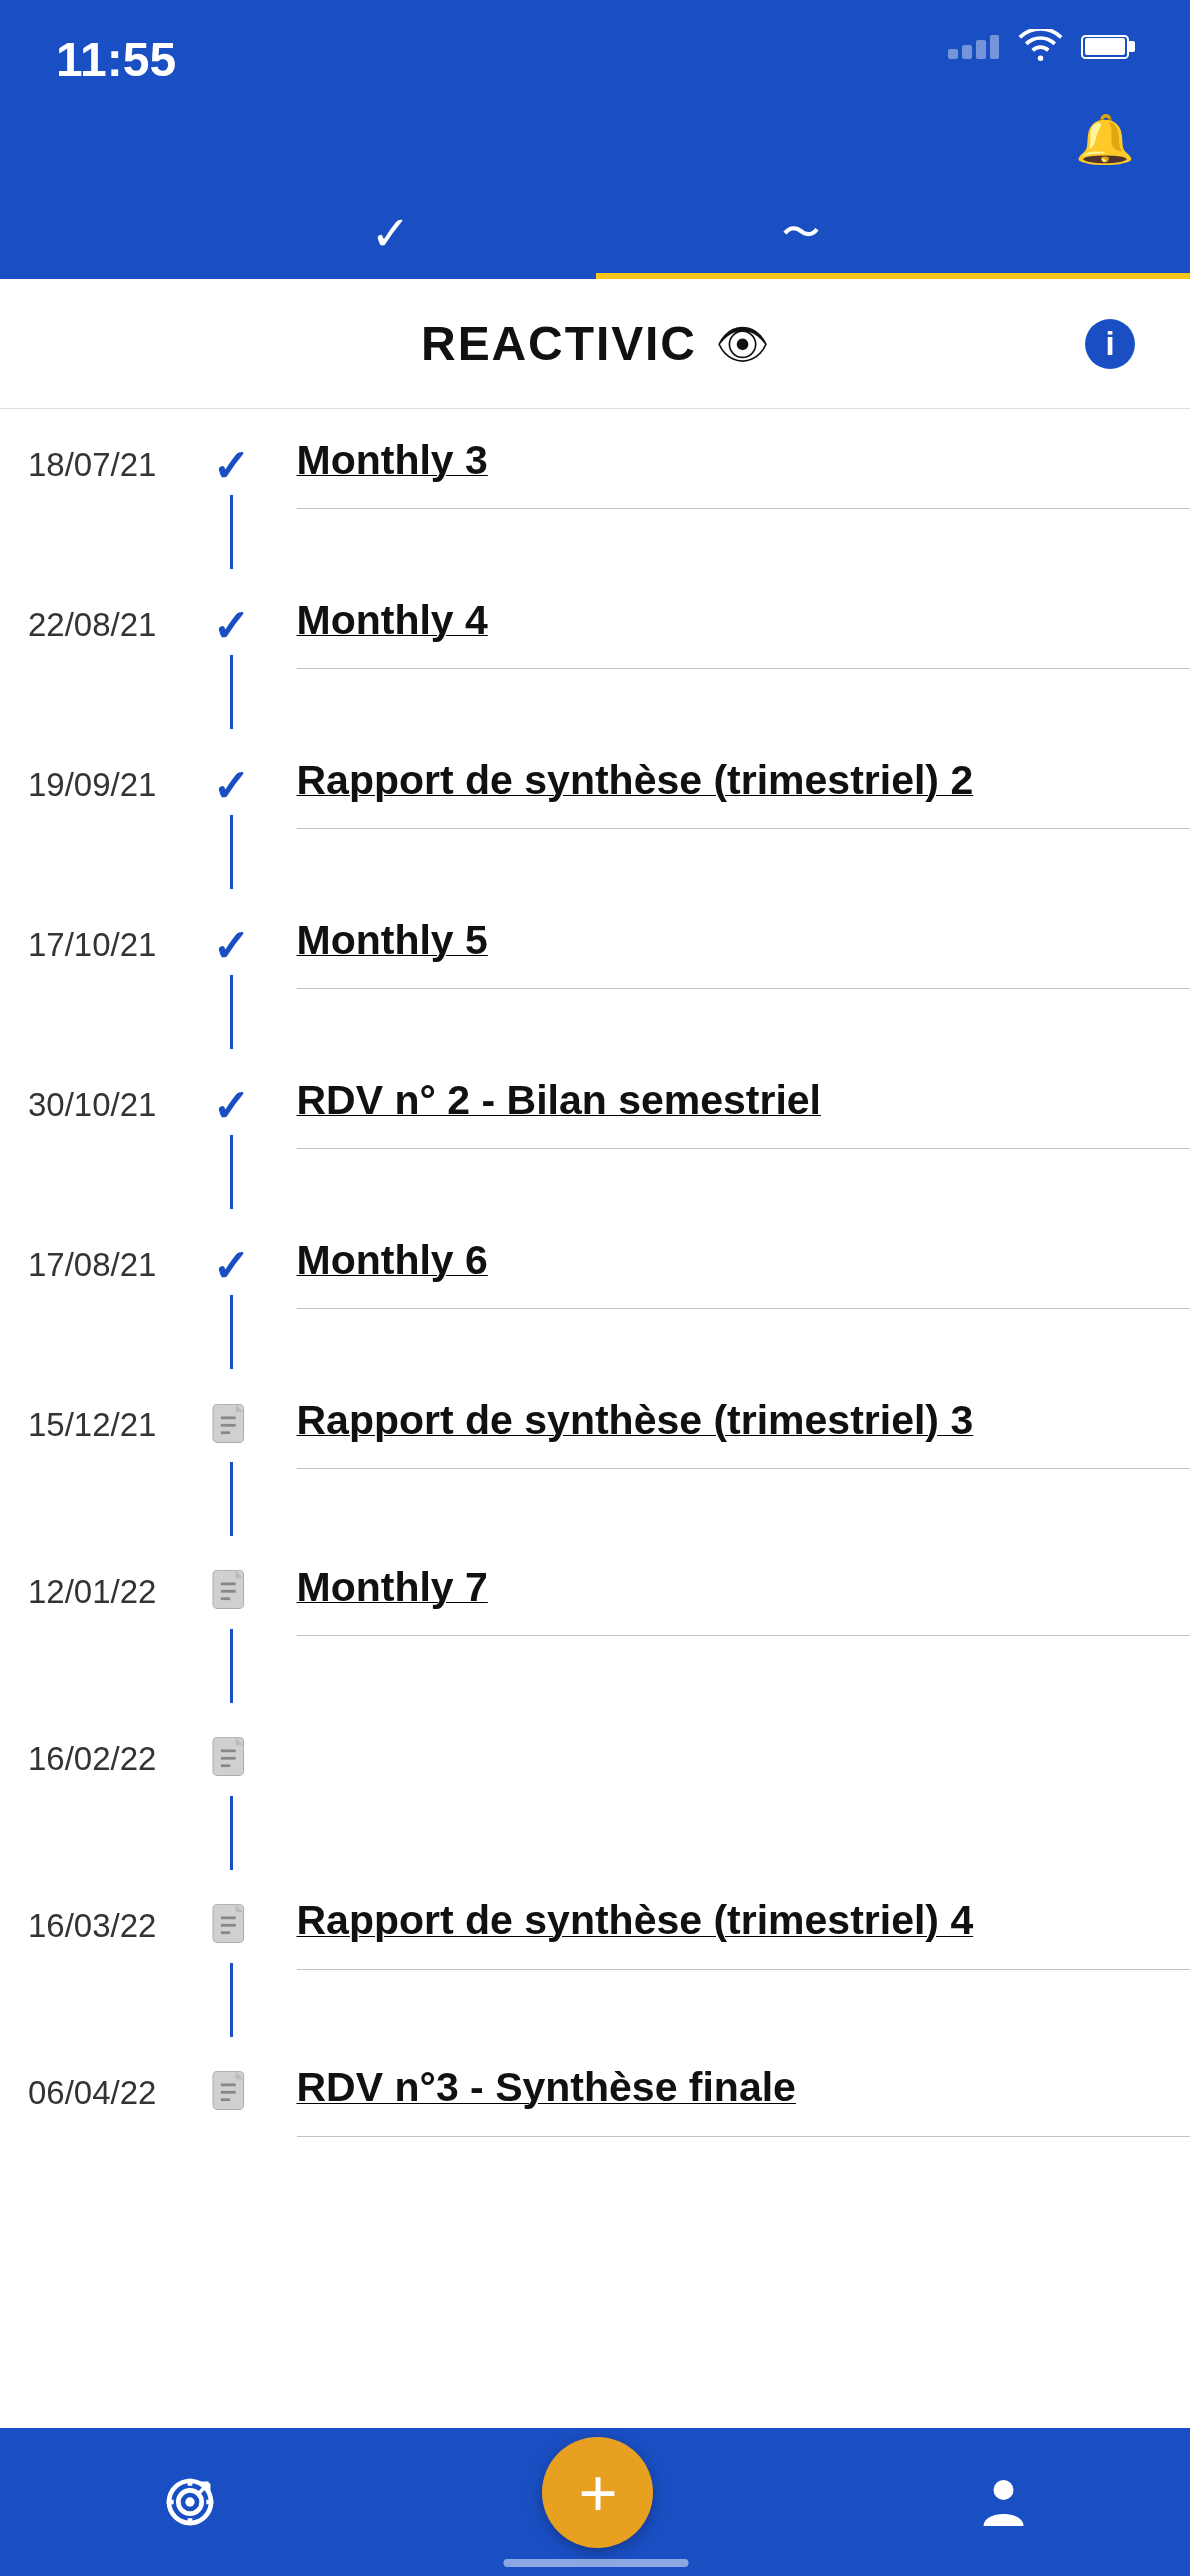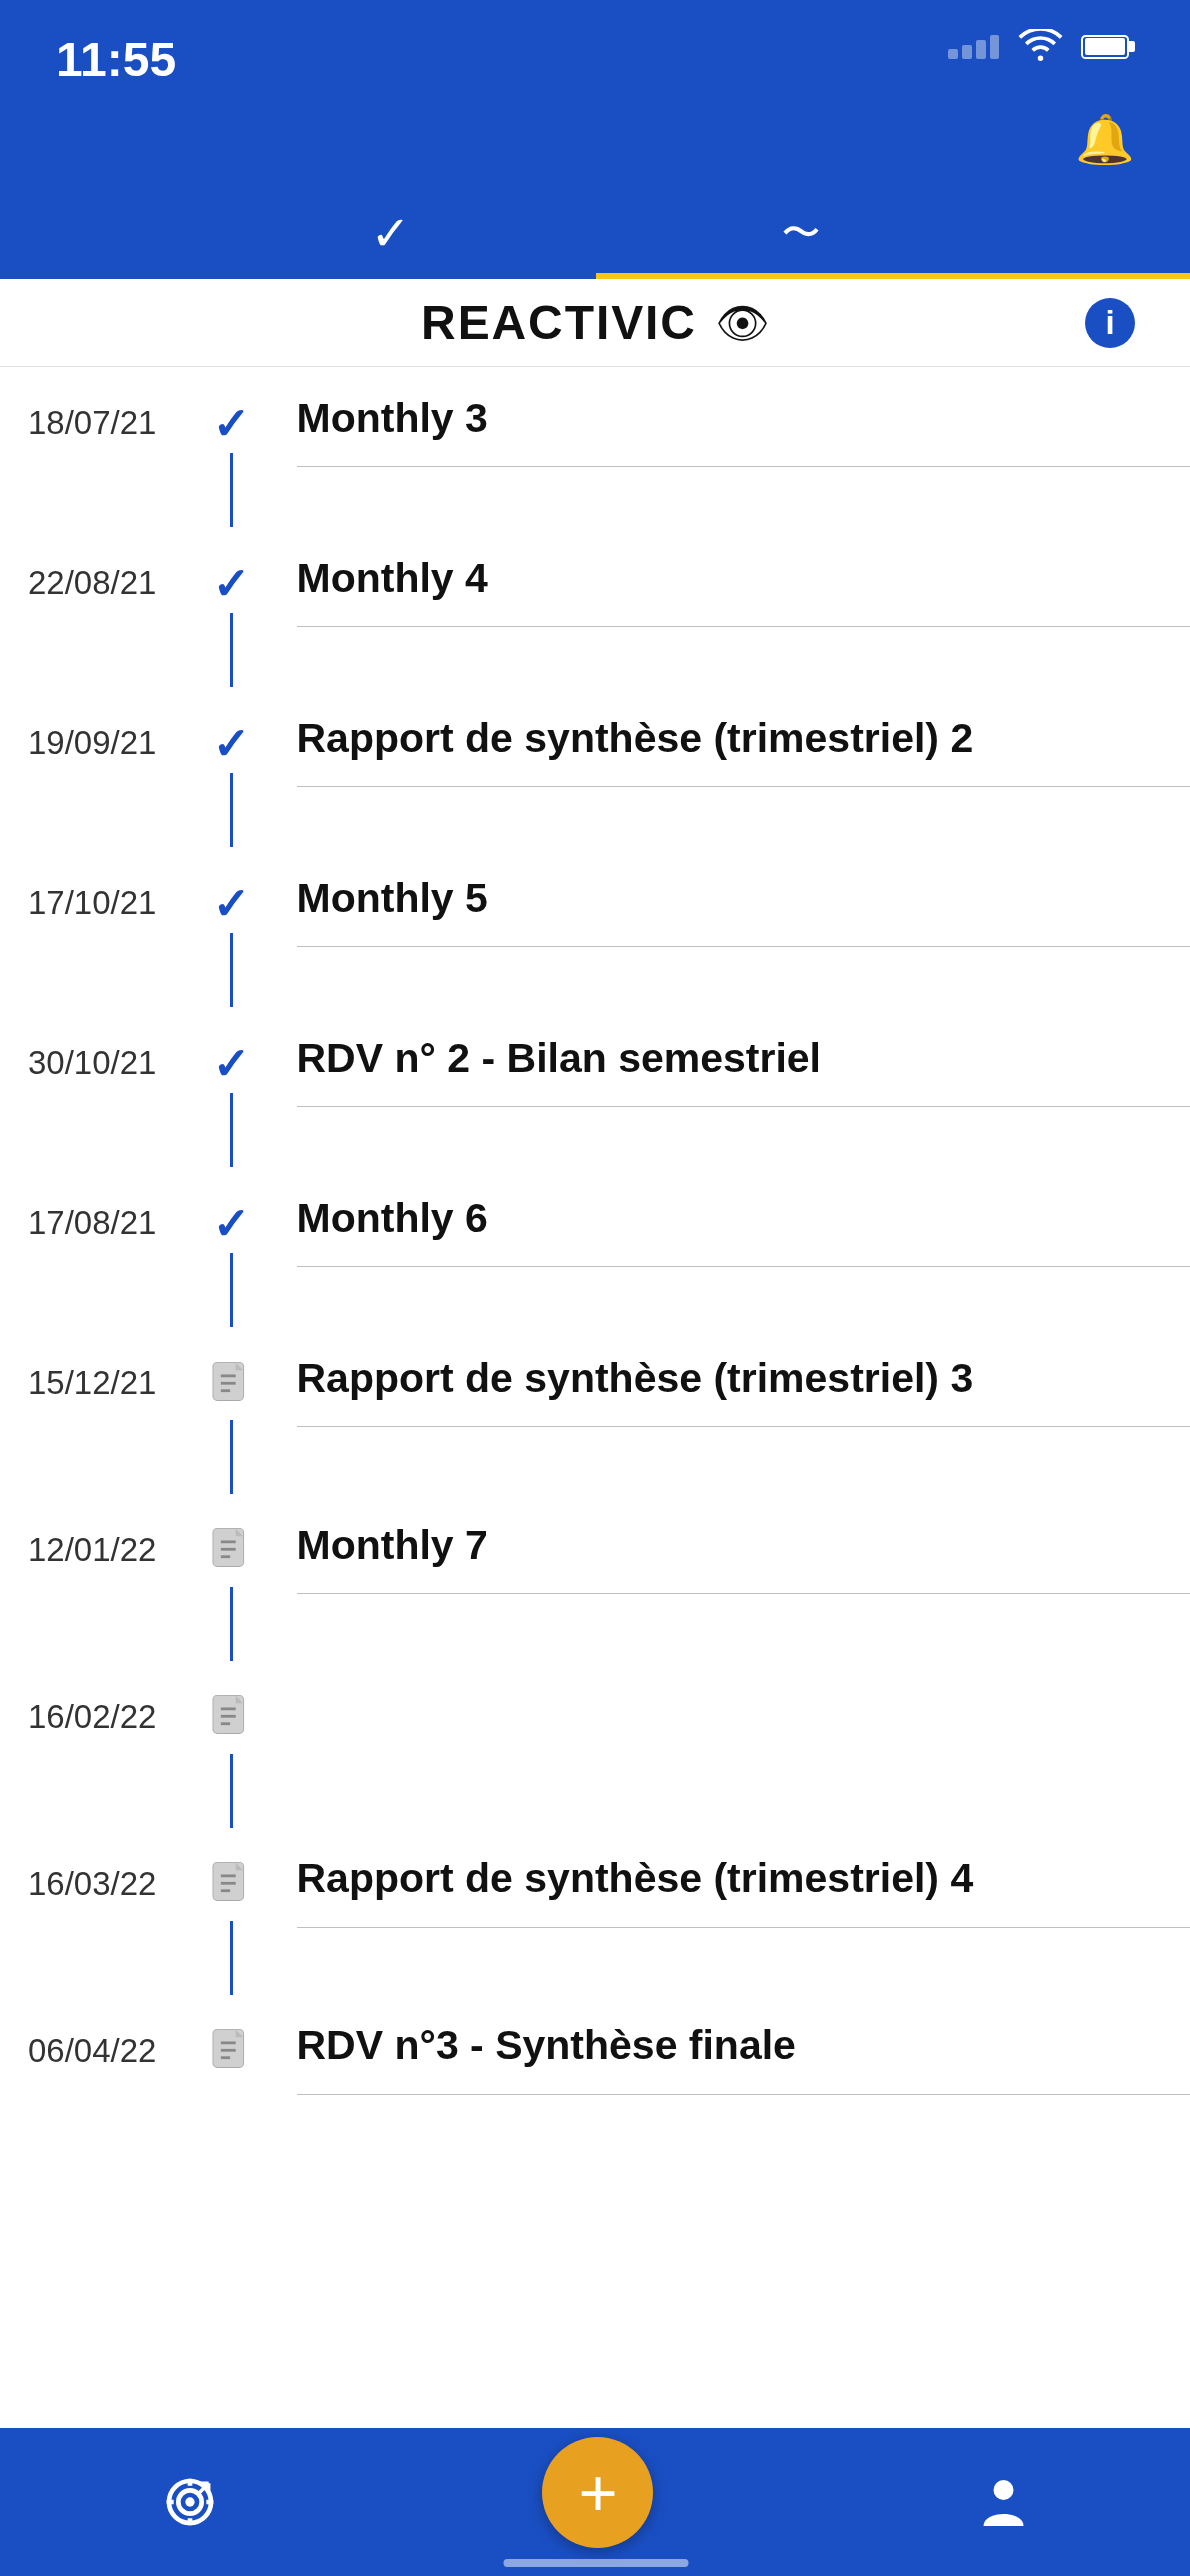--- a/index.html
+++ b/index.html
@@ -118,21 +118,21 @@
       bottom: 0;
       right: 0;
       width: 595px;
       height: 5.6px;
       background: #f5c518;
     }
 
     
     .header {
       background: white;
-      padding: 16px 56px;
+      padding: 37px 56px;
       display: flex;
       align-items: center;
       justify-content: center;
       position: relative;
       border-bottom: 0.9px solid #e0e0e0;
     }
     .header-title {
       font-size: 48px;
       font-weight: 600;
       color: #111;
@@ -217,20 +217,21 @@
       background: #1a4fc4;
       flex: 1;
       margin-top: 7.4px;
       min-height: 74px;
     }
 
     .content-col {
       flex: 1;
       padding-left: 18.5px;
       padding-bottom: 18.5px;
+      text-decoration: underline;
     }
 
     .item-title {
       font-size: 41px;
       font-weight: 700;
       color: #111;
       padding-top: 7.4px;
     }
 
     .item-divider {

